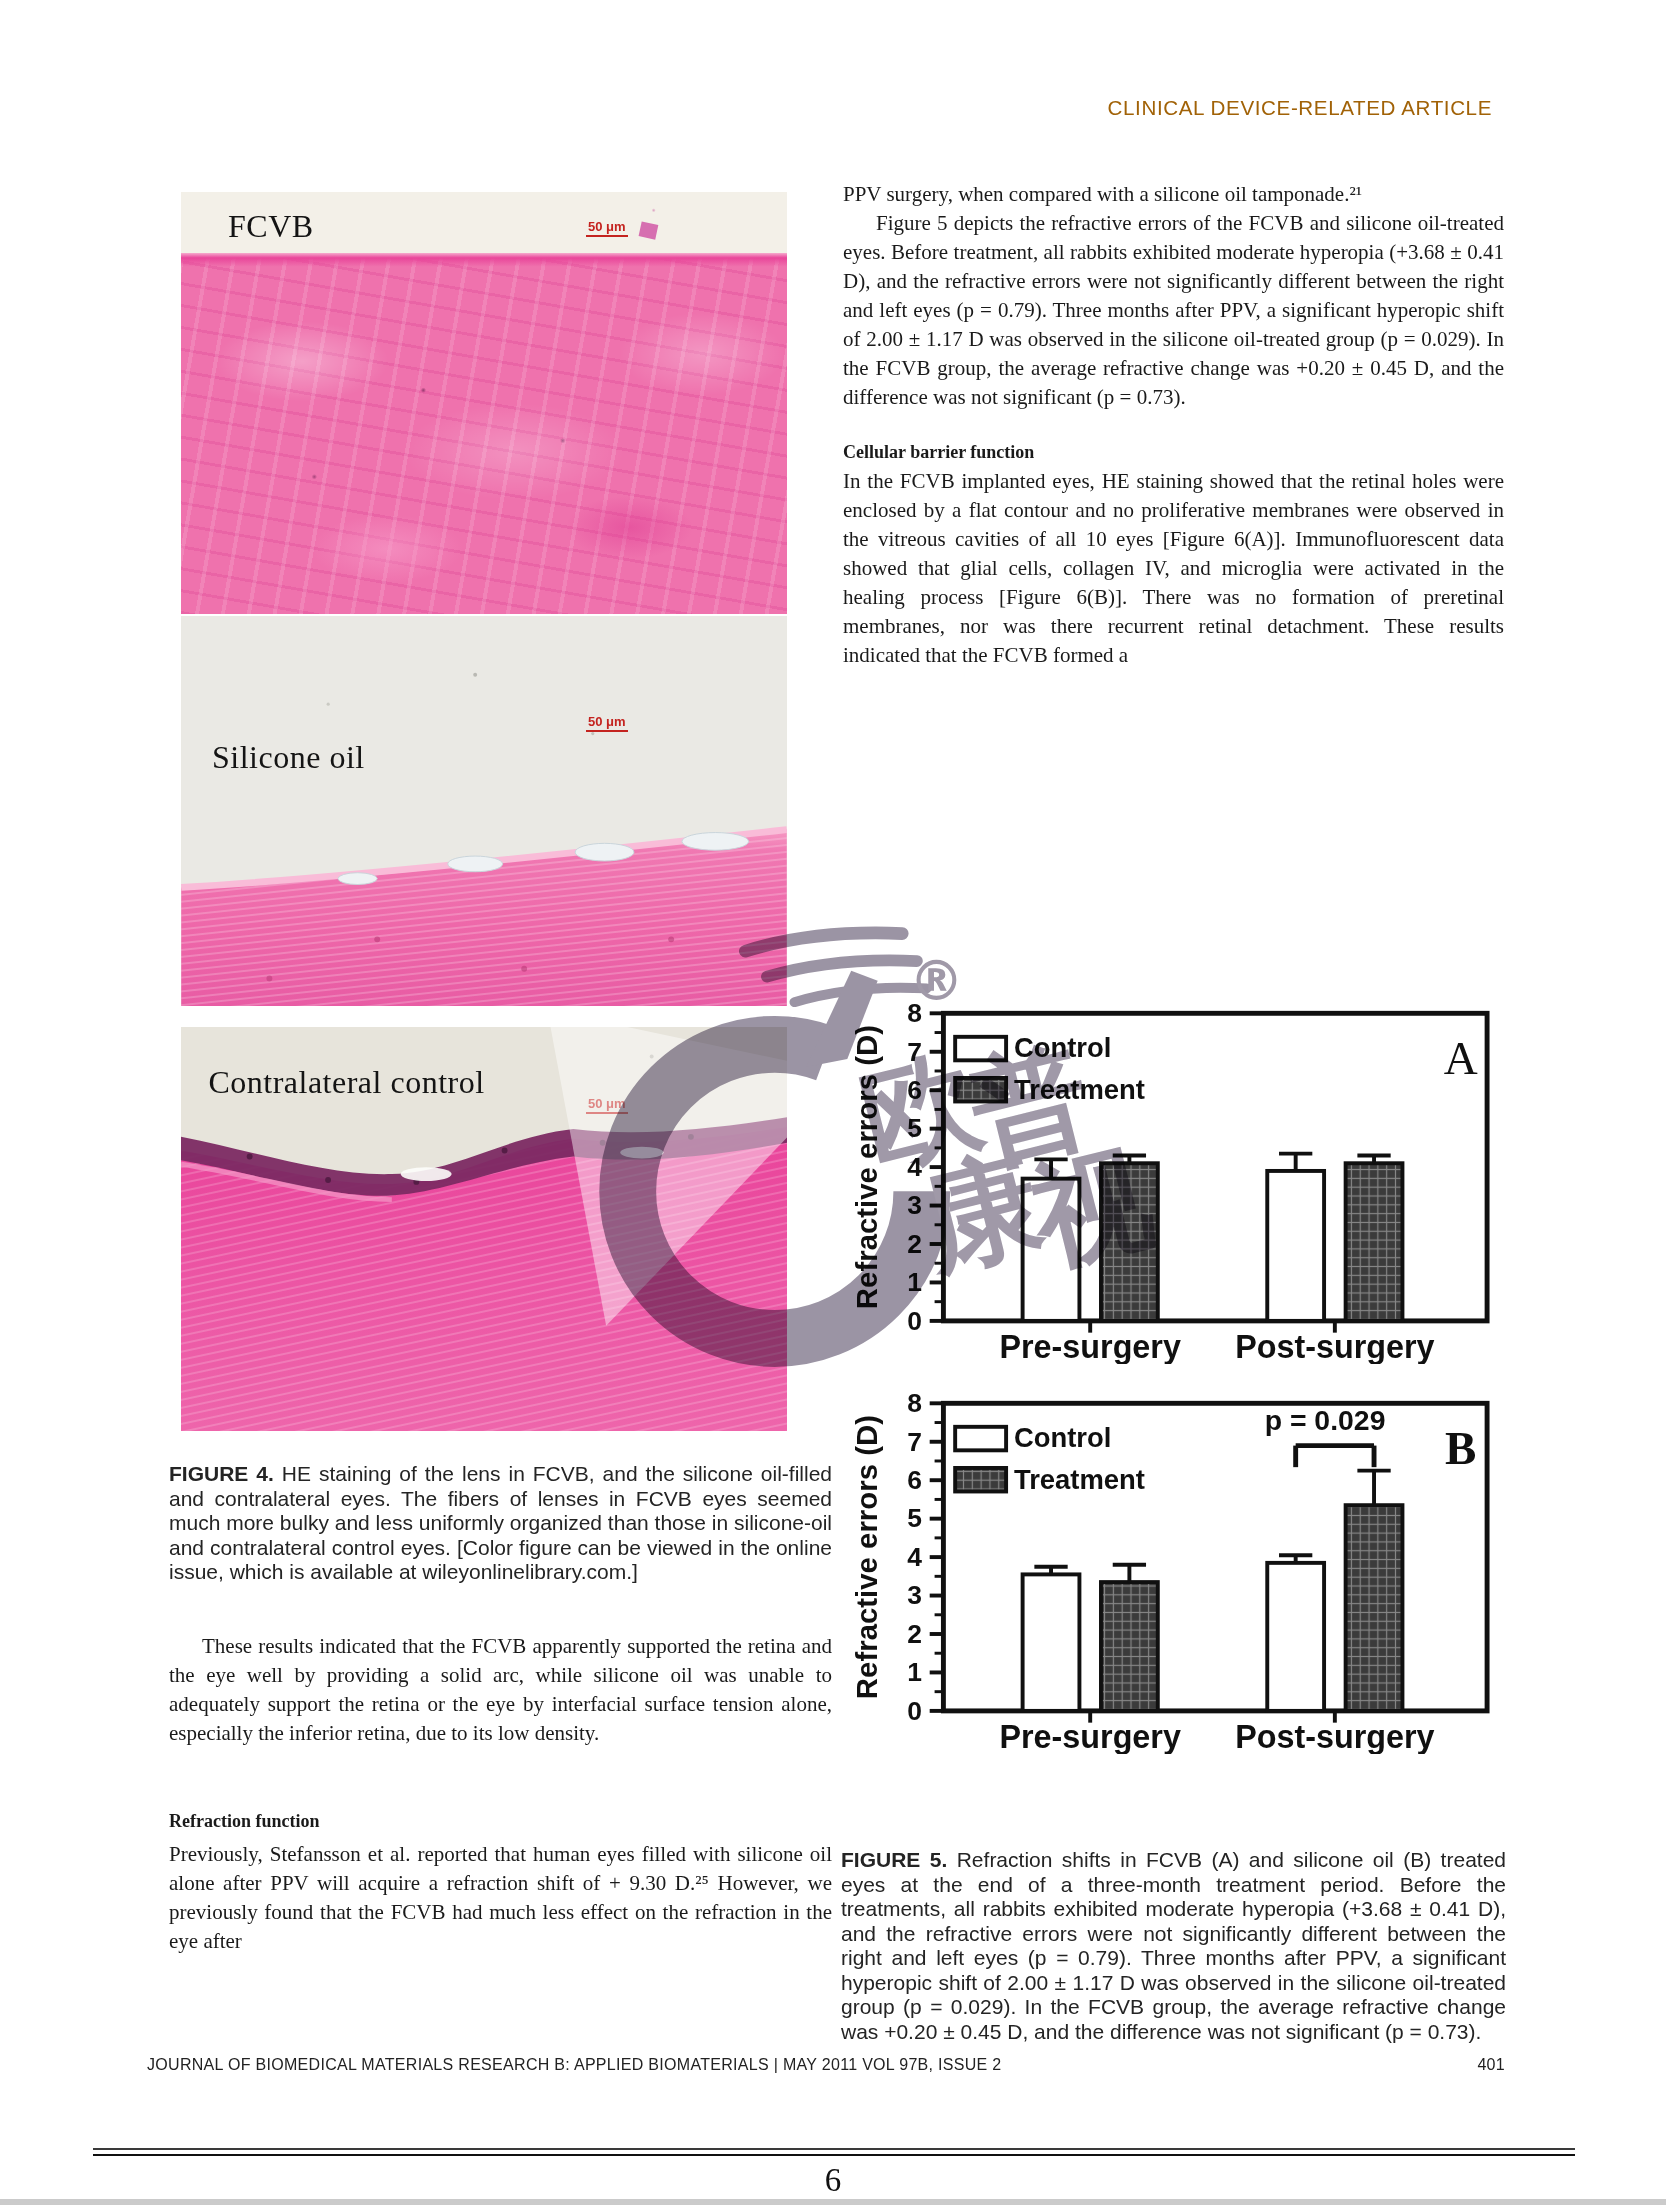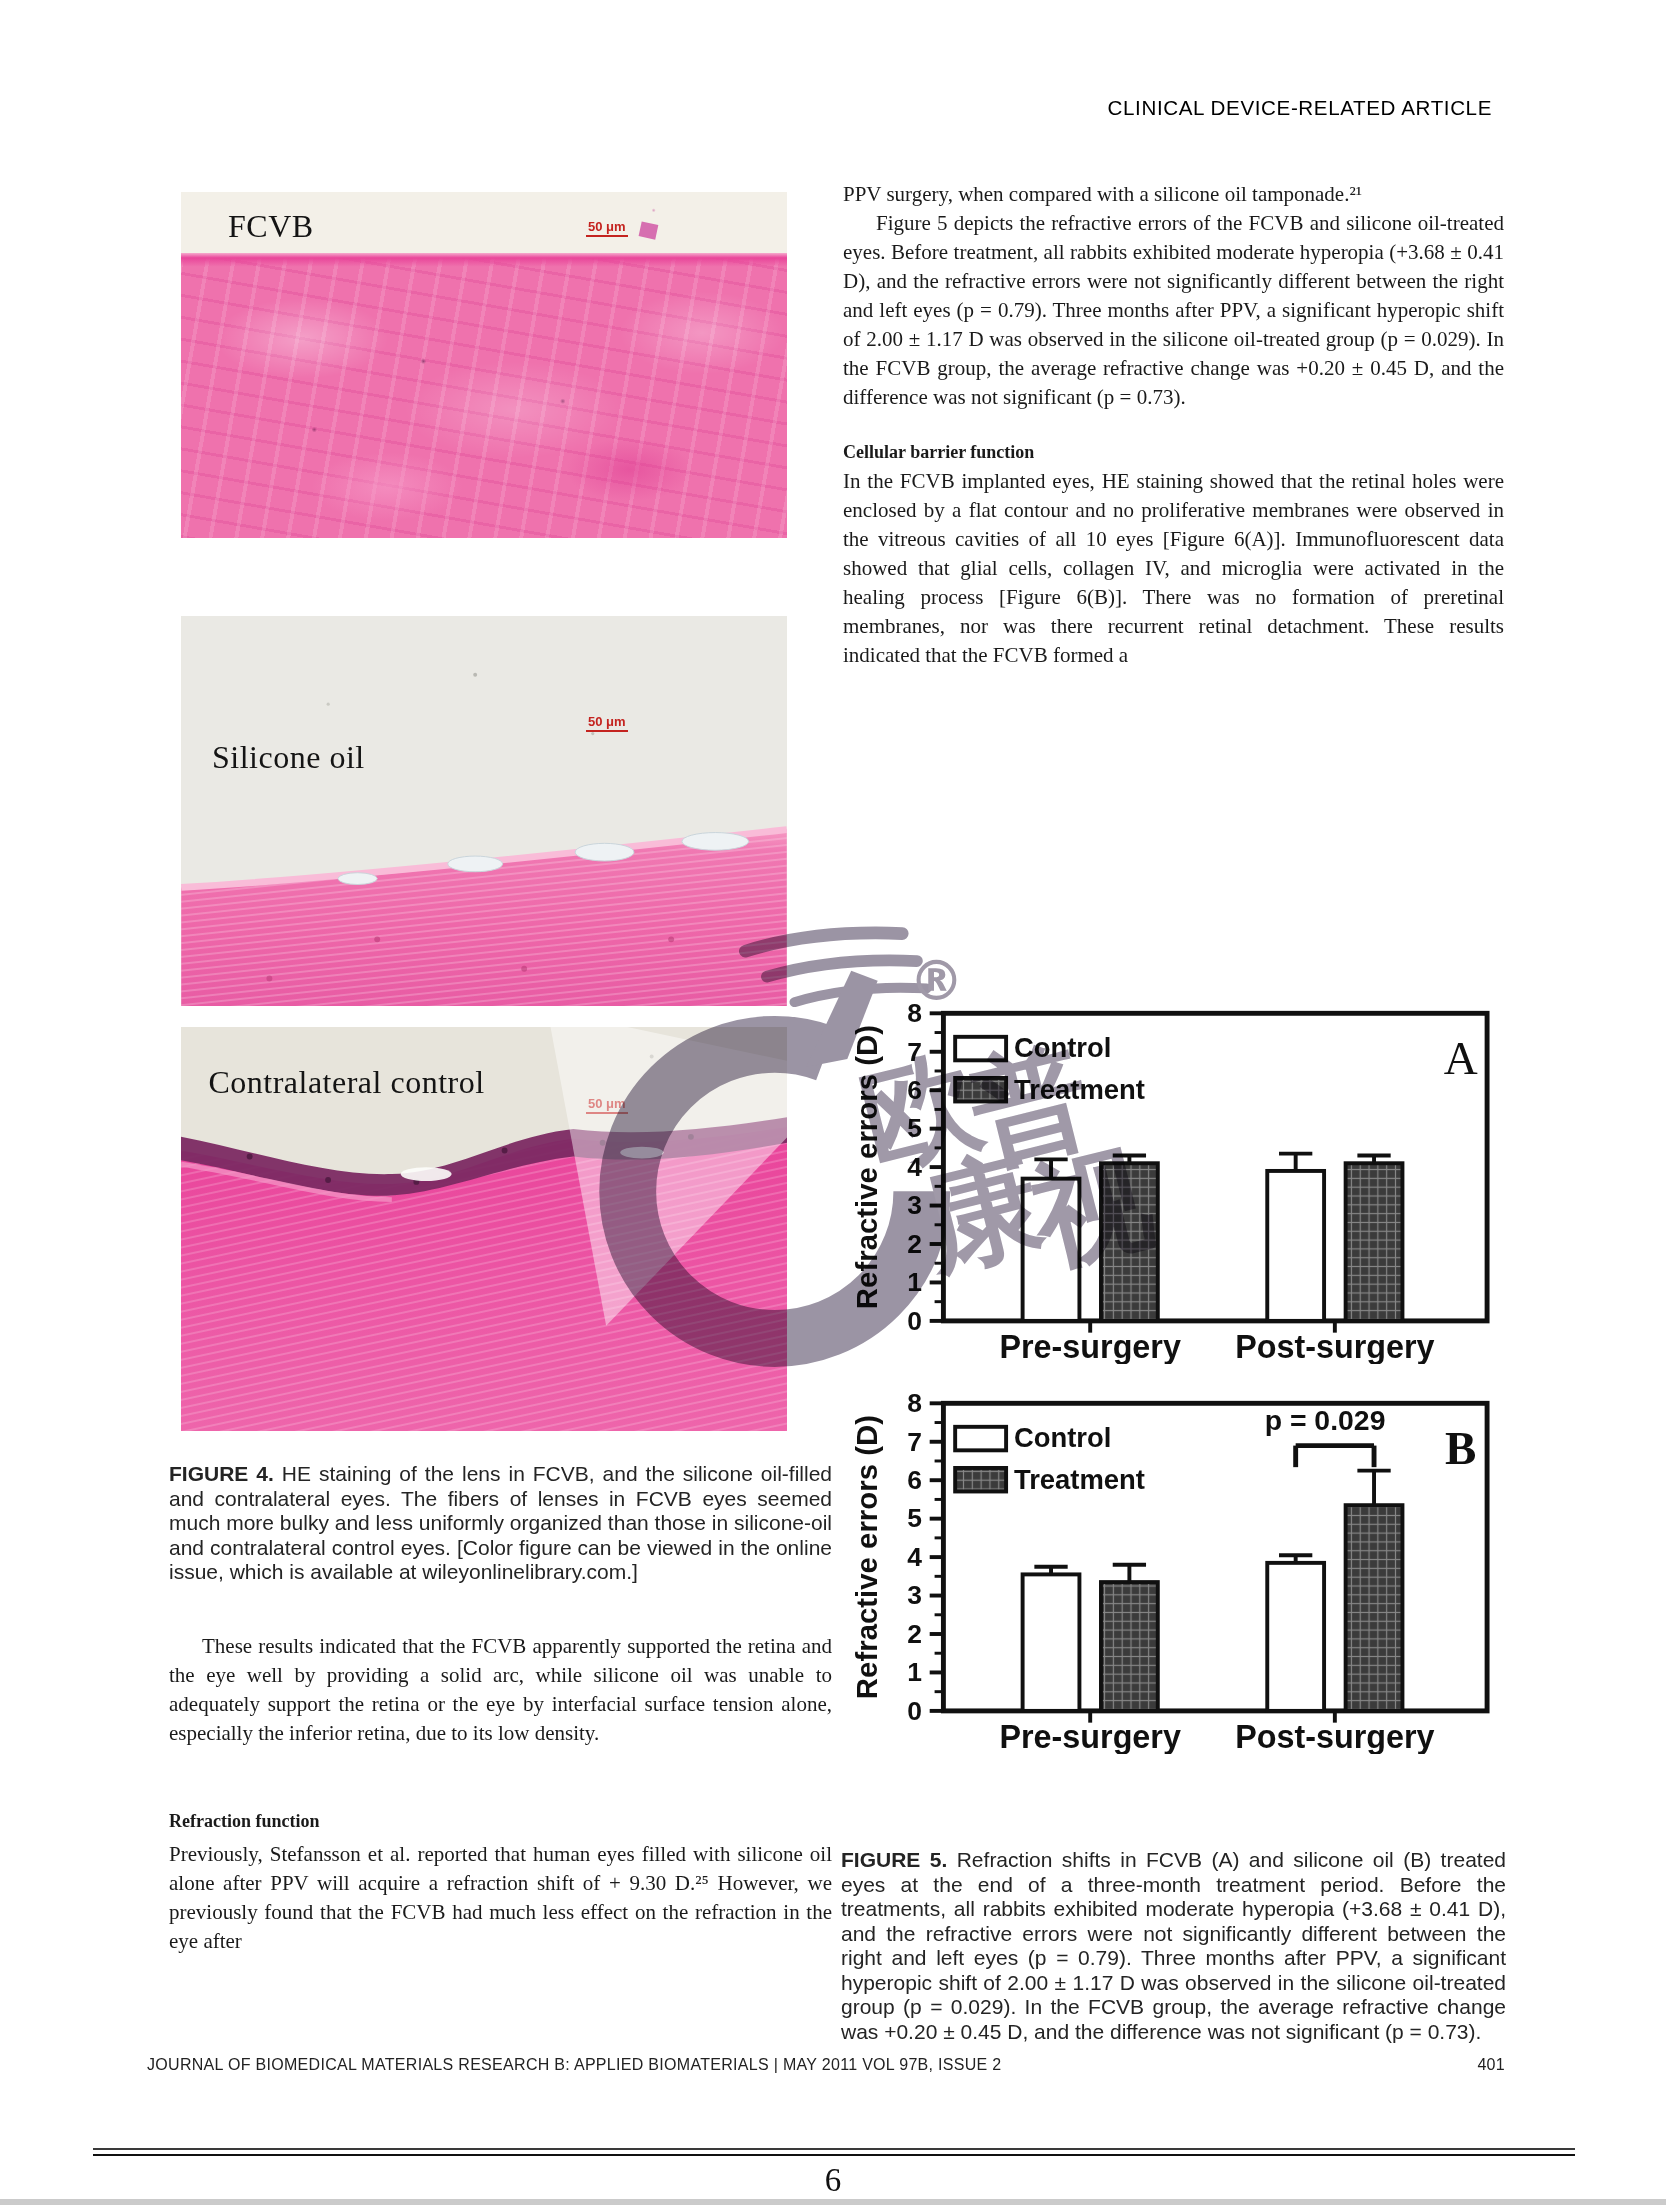--- a/index.html
+++ b/index.html
@@ -1,23 +1,23 @@
 <!DOCTYPE html>
 <html lang="en"><head>
 <meta charset="utf-8">
 <style>
   html,body{margin:0;padding:0;background:#9a9a9a;}
   .page{position:relative;width:1666px;height:2205px;background:#ffffff;margin:0 auto;overflow:hidden;
         font-family:"Liberation Serif","DejaVu Serif",serif;color:#1a1a1a;}
   
   .runhead{position:absolute;top:96px;left:0;width:1492px;text-align:right;
-           font-family:"Liberation Sans","DejaVu Sans",sans-serif;font-size:20.6px;letter-spacing:0.6px;color:#000000;}
+           font-family:"Liberation Sans","DejaVu Sans",sans-serif;font-size:20.6px;letter-spacing:0.6px;color:#a16207;}
   
   .panel{position:absolute;left:181px;width:606px;overflow:hidden;background:#eceae3;}
-  .p1{top:192px;height:346px;}
+  .p1{top:192px;height:422px;}
   .p2{top:616px;height:390px;}
   .p3{top:1027px;height:404px;}
   .p1 .top{position:absolute;left:0;top:0;right:0;height:61px;background:#f3f0e8;
     background-image:radial-gradient(2.9px 2.9px at 78% 30%,rgba(200,90,160,.55),transparent 70%);}
   .tissue1{position:absolute;left:0;top:61px;right:0;bottom:0;background-color:#ef72ad;
     background-image:
       linear-gradient(180deg,#e festa 0);}
   
   .tissue1{background-image:
       linear-gradient(180deg,#f6aacd 0px,#e9459a 4.9px,rgba(233,69,154,0) 13.7px),

